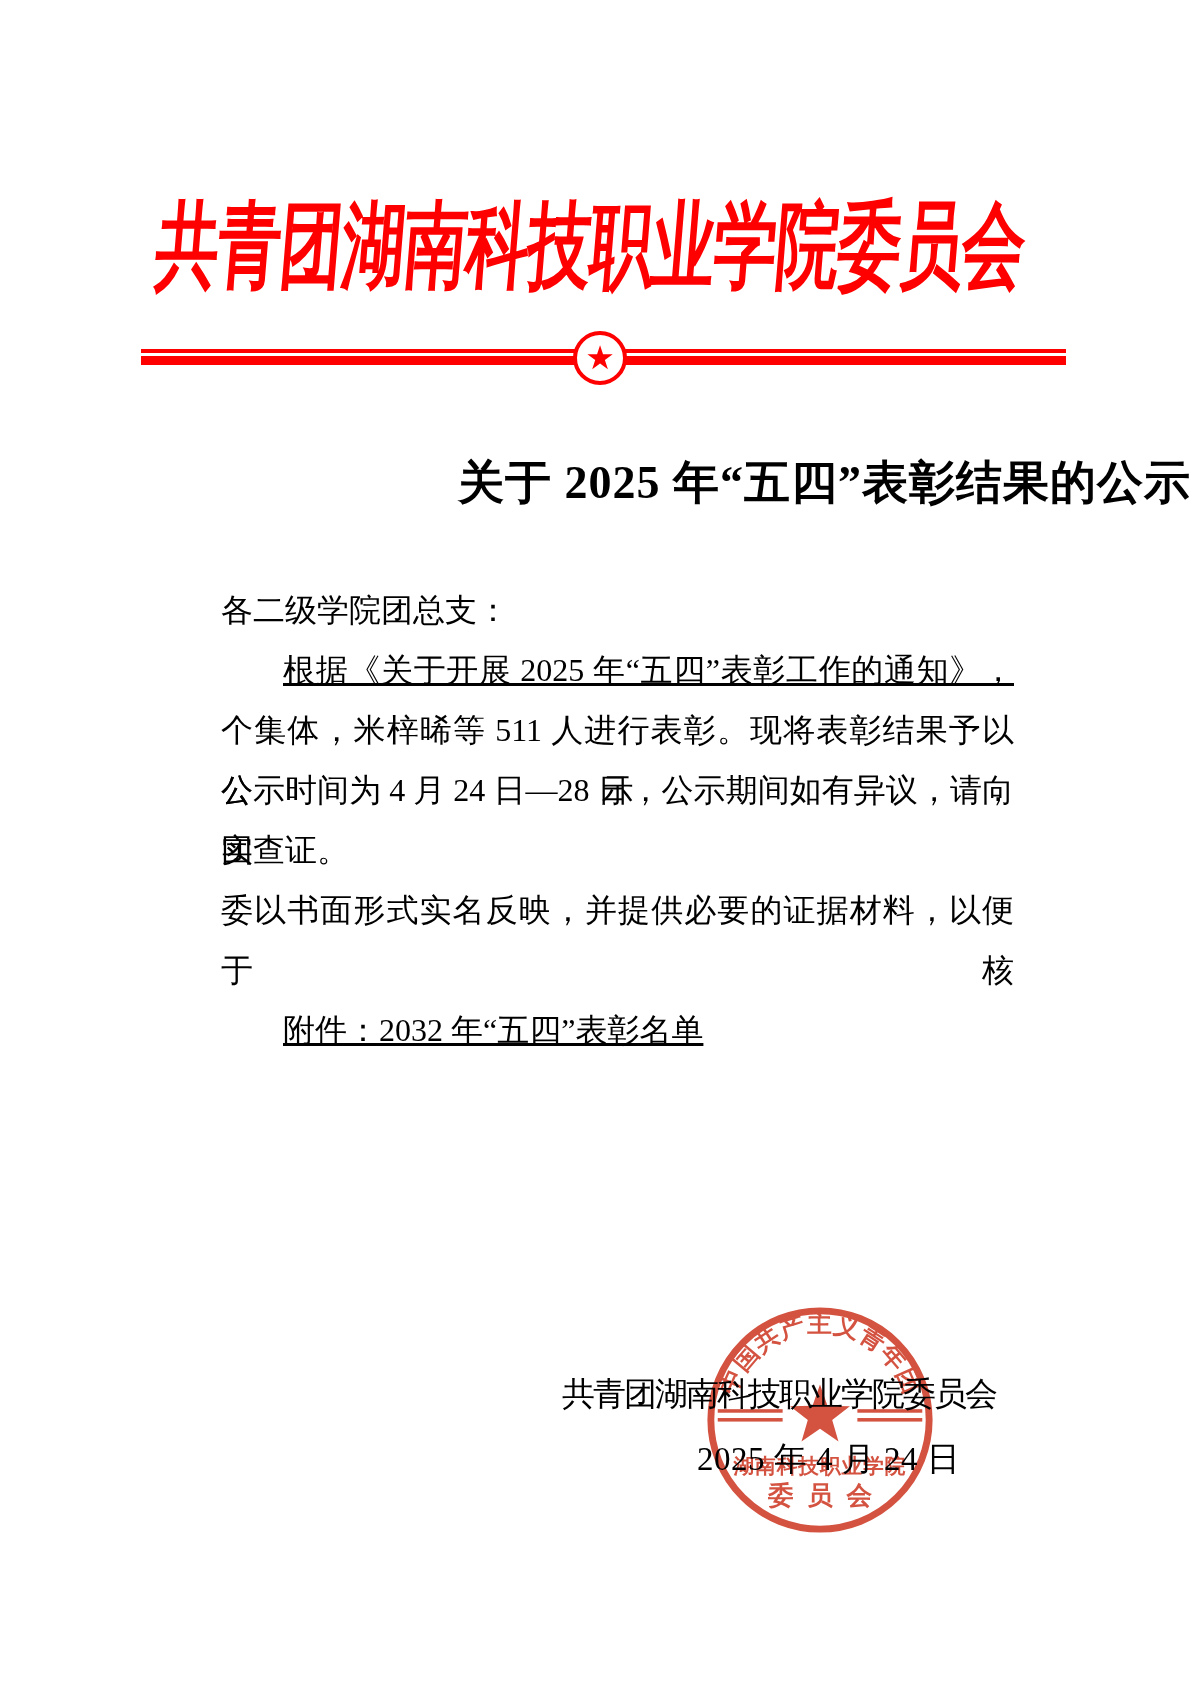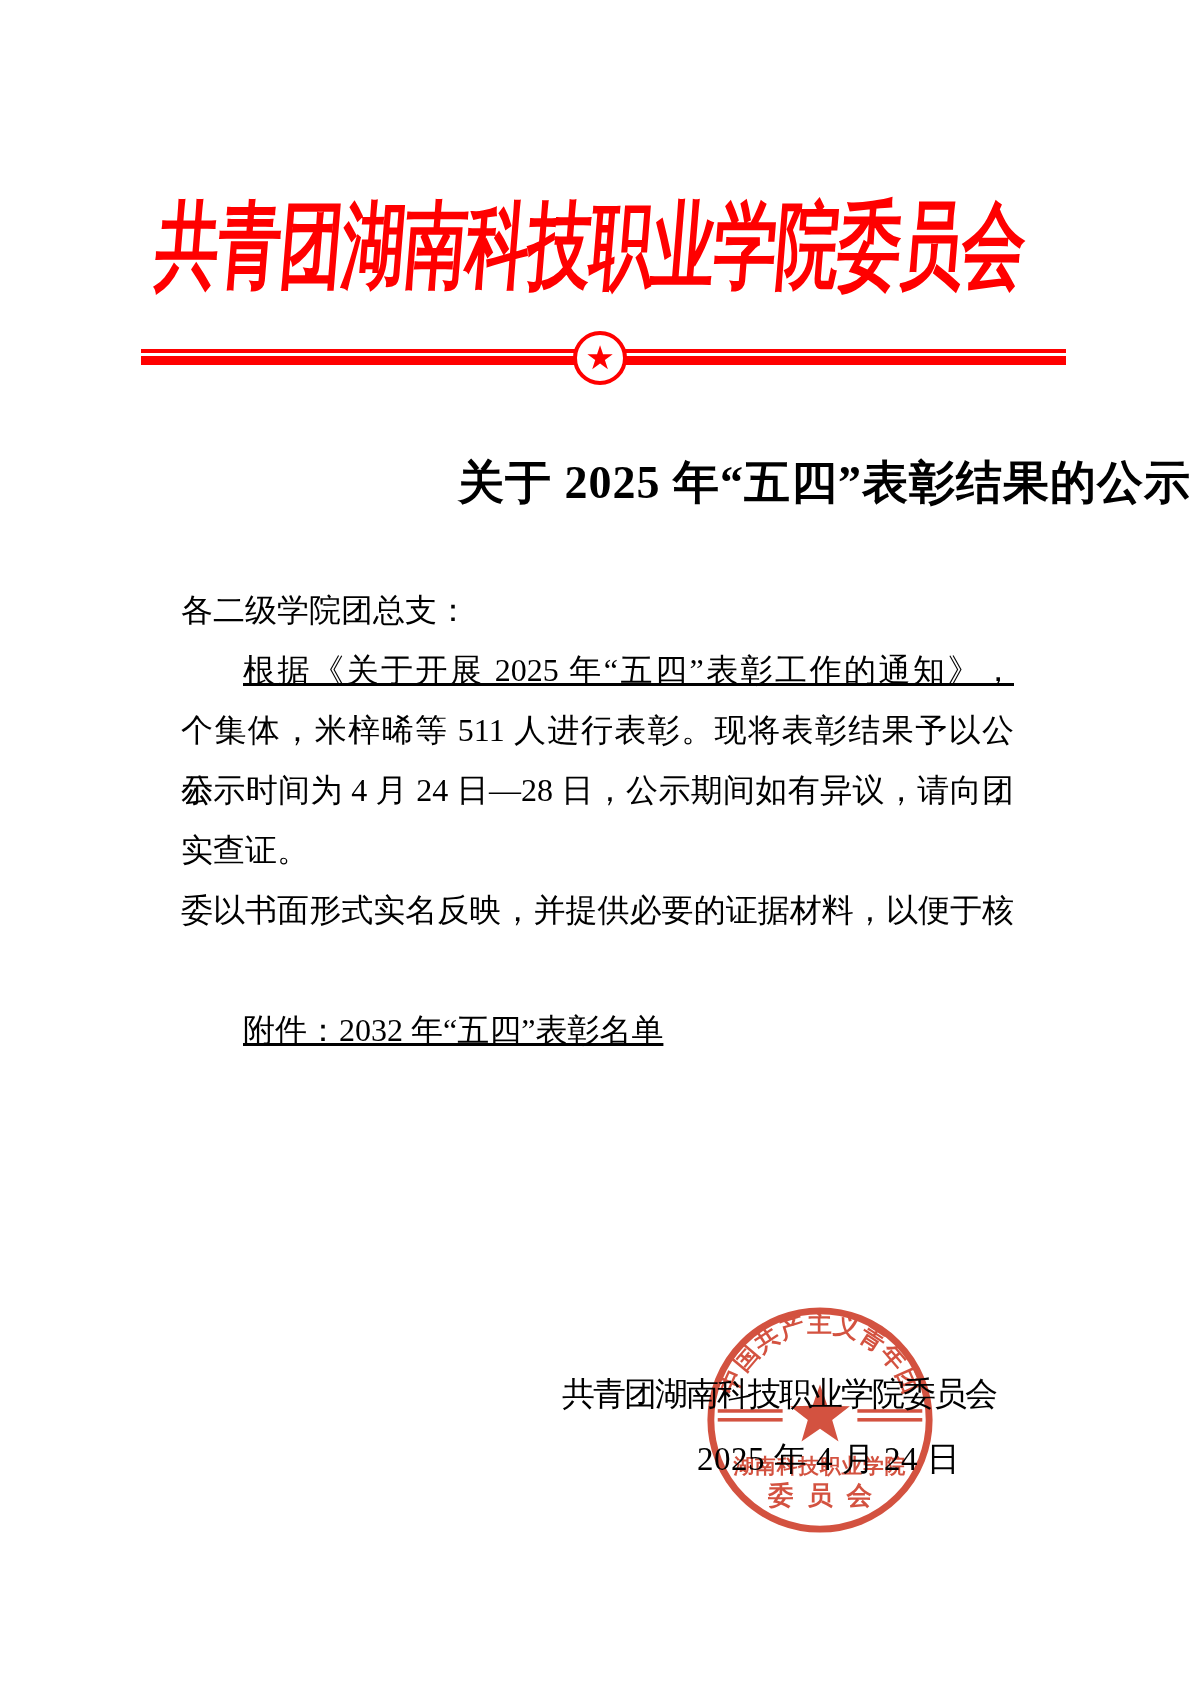--- a/index.html
+++ b/index.html
@@ -49,21 +49,21 @@
     text-align:right;
     font-size:46px;font-weight:700;
     letter-spacing:1px;
     white-space:nowrap;
   }
   
   #doc-body{
     position:absolute;top:580px;left:181px;width:833px;
     font-size:32px;line-height:60px;
   }
-  #doc-body .line{height:60px;overflow:visible;}
+  #doc-body .line{height:60px;overflow:visible;margin-left:40px;}
   #doc-body .fill{text-align:justify;text-align-last:justify;}
   #doc-body .indent{text-indent:62px;text-decoration:underline;}
   
   #signature-org{
     position:absolute;top:1372px;left:562px;
     font-size:33px;letter-spacing:-2px;white-space:nowrap;
   }
   #signature-date{
     position:absolute;top:1437px;left:697px;
     font-size:33px;letter-spacing:0.5px;white-space:nowrap;

